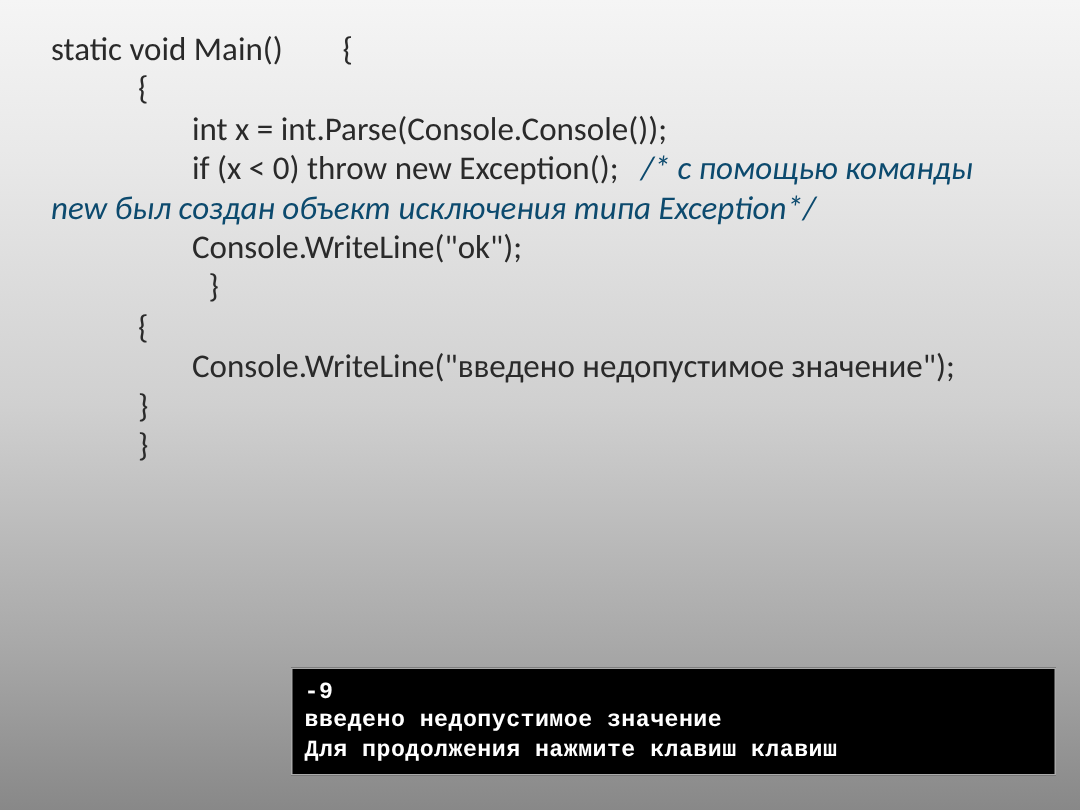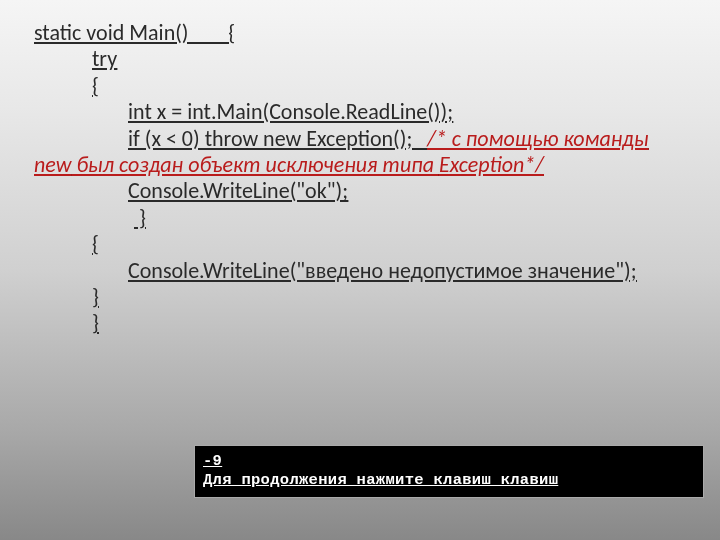--- a/index.html
+++ b/index.html
@@ -1,35 +1,35 @@
 <!DOCTYPE html>
 <html><head>
 <meta charset="utf-8">
 <style>
-  * { margin: 0; padding: 0; box-sizing: border-box; text-decoration: underline; }
+  * { margin: 0; padding: 0; box-sizing: border-box; }
   body {
     width: 720px;
     height: 540px;
     background: linear-gradient(180deg, #f5f5f5 0%, #e8e8e8 20%, #d0d0d0 50%, #a8a8a8 80%, #888888 100%);
     font-family: Calibri, "Segoe UI", Arial, sans-serif;
     overflow: hidden;
     position: relative;
   }
   .slide {
     padding: 20px 34px 0 34px;
     font-size: 22px;
     line-height: 1.2;
     color: #2a2a2a;
   }
   .code-line { white-space: pre; }
   .indent1 { padding-left: 58px; }
   .indent2 { padding-left: 94px; }
   .indent2b { padding-left: 100px; }
   .comment {
-    color: #b91c1c;
+    color: #0c4a6e;
     font-style: italic;
   }
   .comment-kw { font-style: italic; }
   .wrap { white-space: normal; }
   .console-img {
     position: absolute;
     left: 194px;
     top: 445px;
     width: 510px;
     background: #000;
@@ -44,32 +44,32 @@
     line-height: 1.25;
     white-space: pre;
     letter-spacing: 0.3px;
   }
 </style>
 </head>
 <body>
 
 <div class="slide">
   <div class="code-line">static void Main()        {</div>
-  <div class="code-line indent1">try</div>
   <div class="code-line indent1">{</div>
-  <div class="code-line indent2">int x = int.Main(Console.ReadLine());</div>
+  <div class="code-line indent2">int x = int.Parse(Console.Console());</div>
   <div class="wrap">
     <span style="display:inline-block; width:94px;"></span><span>if (x &lt; 0) throw new Exception();</span>&nbsp;&nbsp;&nbsp;<span class="comment"><span>/* с помощью команды </span><span class="comment-kw">new</span><span> был создан объект исключения типа </span><span class="comment-kw">Exception*/</span></span>
   </div>
   <div class="code-line indent2">Console.WriteLine("ok");</div>
   <div class="code-line indent2b"> }</div>
   <div class="code-line indent1">{</div>
   <div class="wrap">
     <span style="display:inline-block; width:94px;"></span><span>Console.WriteLine("введено недопустимое значение");</span>
   </div>
   <div class="code-line indent1">}</div>
   <div class="code-line indent1">}</div>
 </div>
 
 <div class="console-img">
   <div class="cline">-9</div>
+  <div class="cline">введено недопустимое значение</div>
   <div class="cline">Для продолжения нажмите клавиш клавиш</div>
 </div>
 
 </body></html>

